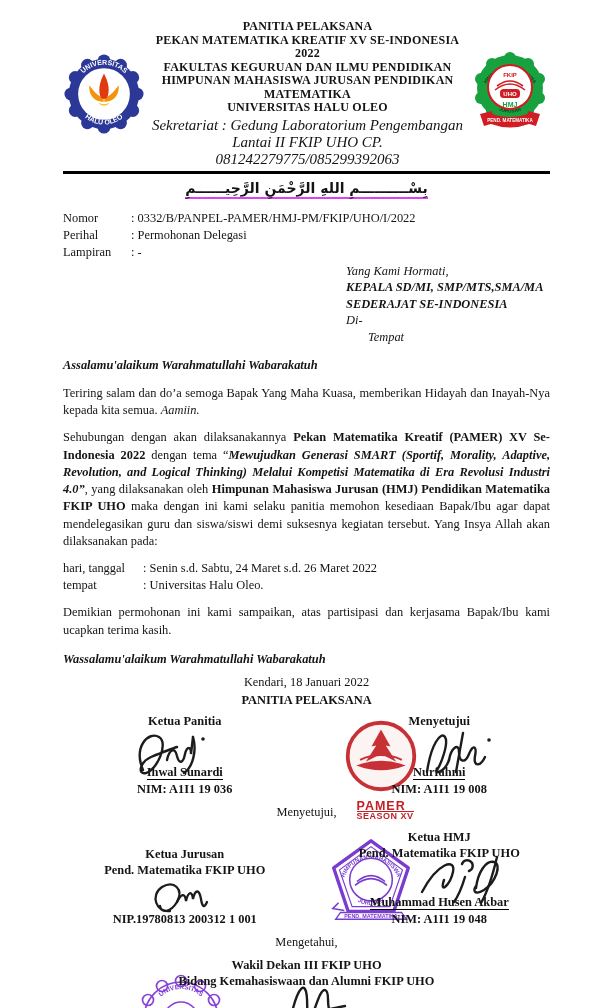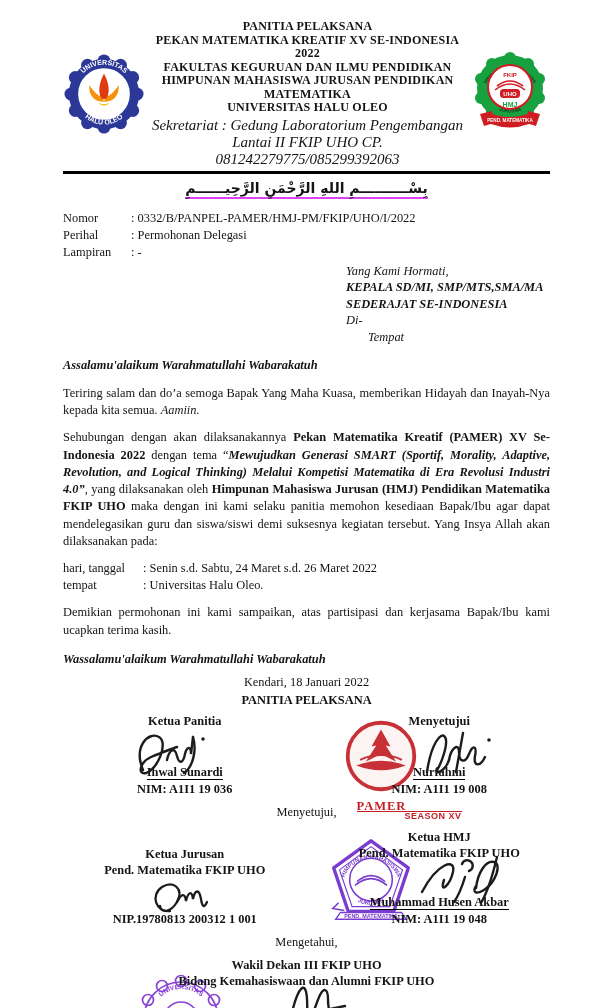--- a/index.html
+++ b/index.html
@@ -48,22 +48,22 @@
   .sig-col--right { padding-left:22px; }
   .sig-role { font-weight:700; line-height:16.5px; position:relative; z-index:3; }
   .sig-art { position:relative; height:34px; }
   .sig-art--tall { height:32px; }
   .sig-name { font-weight:700; line-height:17px; position:relative; z-index:3; }
   .sig-name span { border-bottom:1.6px solid #000; }
   .sig-id { font-weight:700; line-height:17px; position:relative; z-index:3; }
   .sig-svg { position:absolute; left:50%; transform:translateX(-50%); z-index:4; pointer-events:none; }
   .stamp { position:absolute; z-index:2; pointer-events:none; }
   .pamer-text { position:absolute; left:28px; top:72px; z-index:5; color:#c32026; font-family:"Liberation Sans", sans-serif; font-weight:700; text-align:left; line-height:9px; }
-  .pamer-text .l1 { font-size:12.5px; letter-spacing:1px; border-bottom:1px solid #c32026;font-family:Liberation Serif, serif; }
-  .pamer-text .l2 { font-size:9px; letter-spacing:.5px;margin-left:48px; }
+  .pamer-text .l1 { font-size:12.5px; letter-spacing:1px; border-bottom:1px solid #c32026; }
+  .pamer-text .l2 { font-size:9px; letter-spacing:.5px; }
   .gap6 { height:6px; } .gap4 { height:4px; }
   .final-block { margin-top:2px; text-align:center; position:relative; }
   .final-inner { display:inline-block; position:relative; }
 </style>
 </head>
 <body>
 
 <div class="page">
 
   <div class="letterhead">

